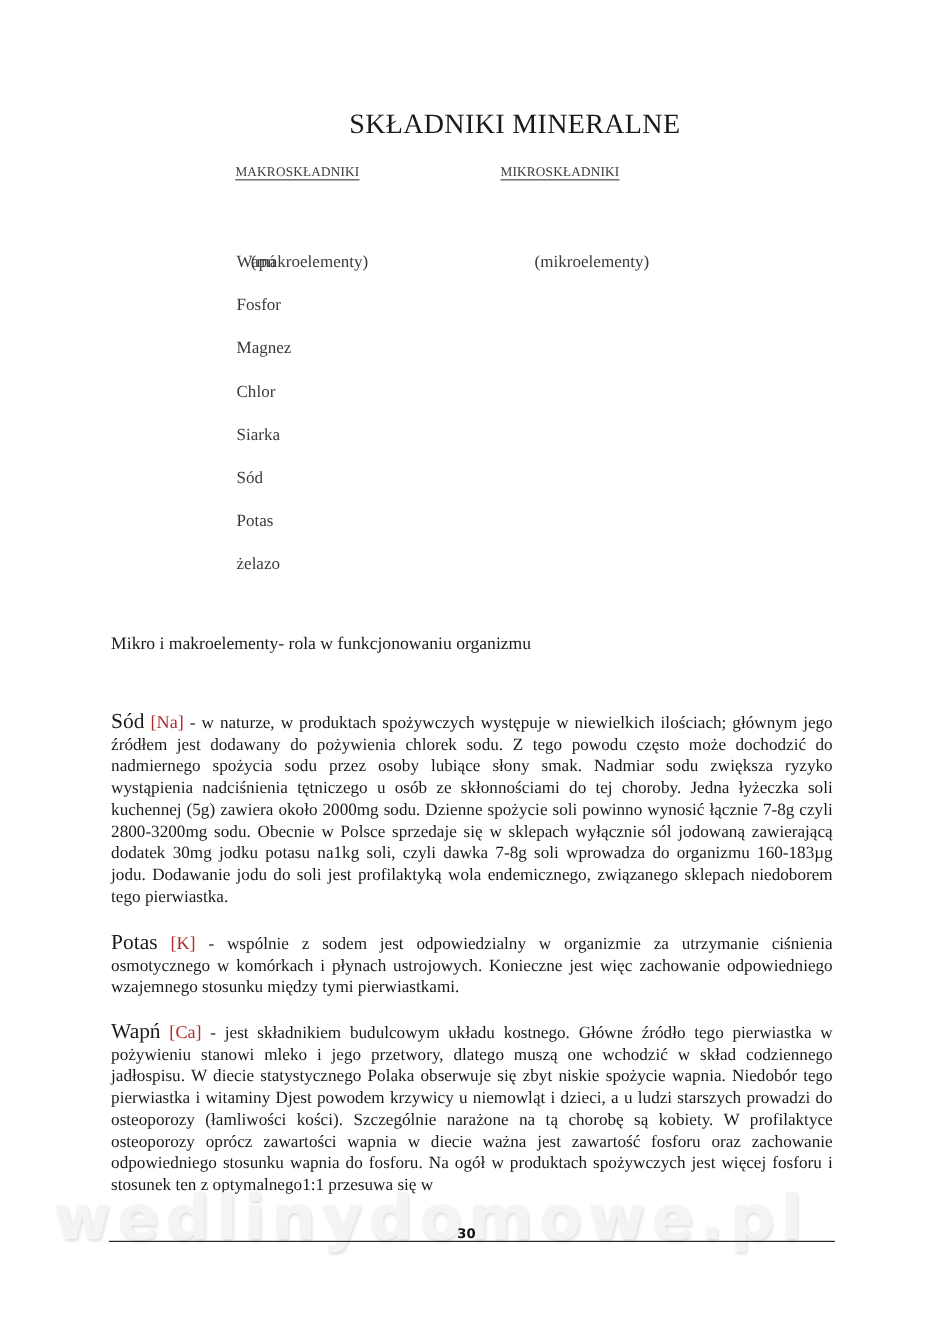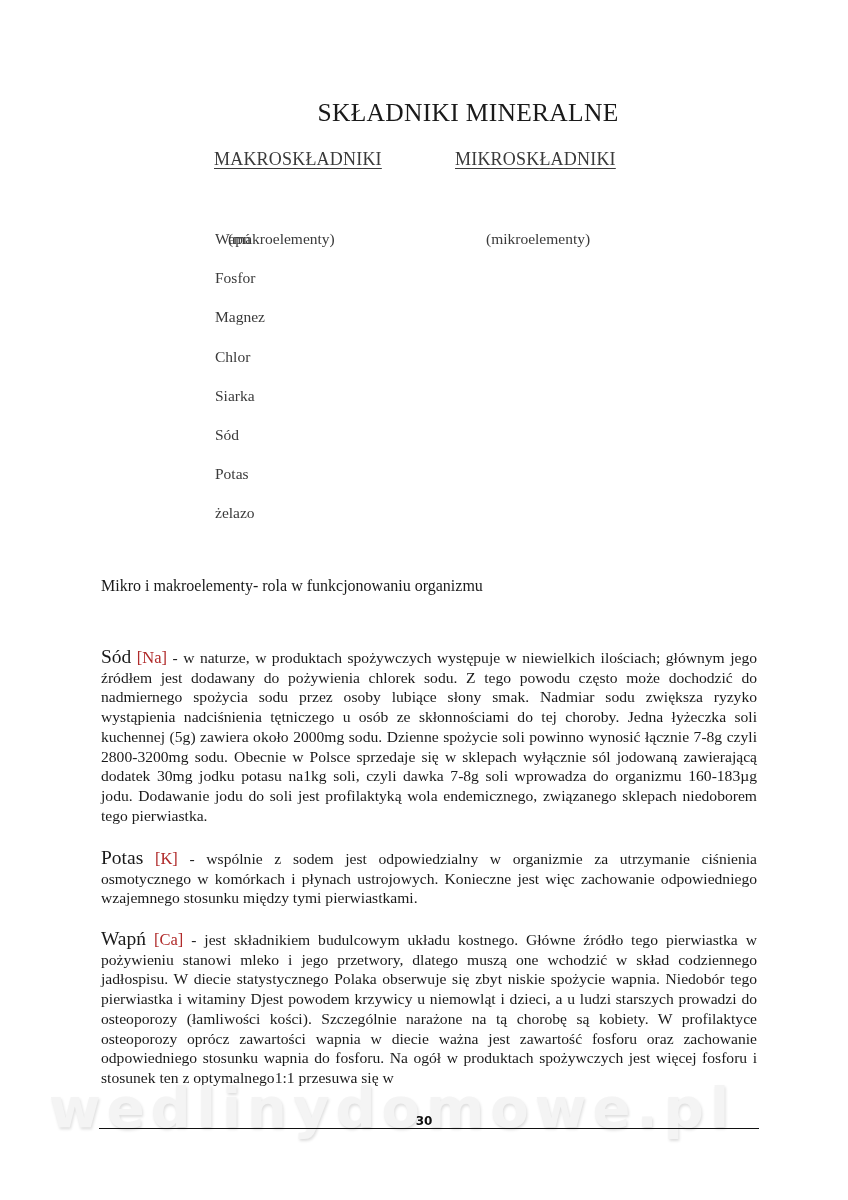--- a/index.html
+++ b/index.html
@@ -6,21 +6,21 @@
   body { width: 848px; height: 1200px; position: relative; overflow: hidden; color: #1a1a1a; }
   .page { position: absolute; left: 0; top: 0; width: 848px; height: 1200px; }
 
   .title {
     position: absolute; left: 0; width: 848px; top: 98px; text-align: center;
     font-family: "Liberation Serif", serif; font-size: 25.5px; letter-spacing: 0.3px; color: #1a1a1a; padding-left: 44px;
   }
 
   .colhead {
     position: absolute; top: 149px;
-    font-family: "Liberation Serif", serif; font-size: 18px; color: #3a3a3a;
+    font-family: "Liberation Serif", serif; font-size: 12px; color: #3a3a3a;
     text-decoration: underline; text-underline-offset: 3px; letter-spacing: 0.2px;
   }
   .colhead.left { left: 214px; }
   .colhead.right { left: 455px; }
 
   .colsub {
     position: absolute; top: 190px;
     font-family: "Liberation Serif", serif; font-size: 15.5px; color: #3a3a3a; margin-top: 40px;
   }
   .colsub.left { left: 228px; }

